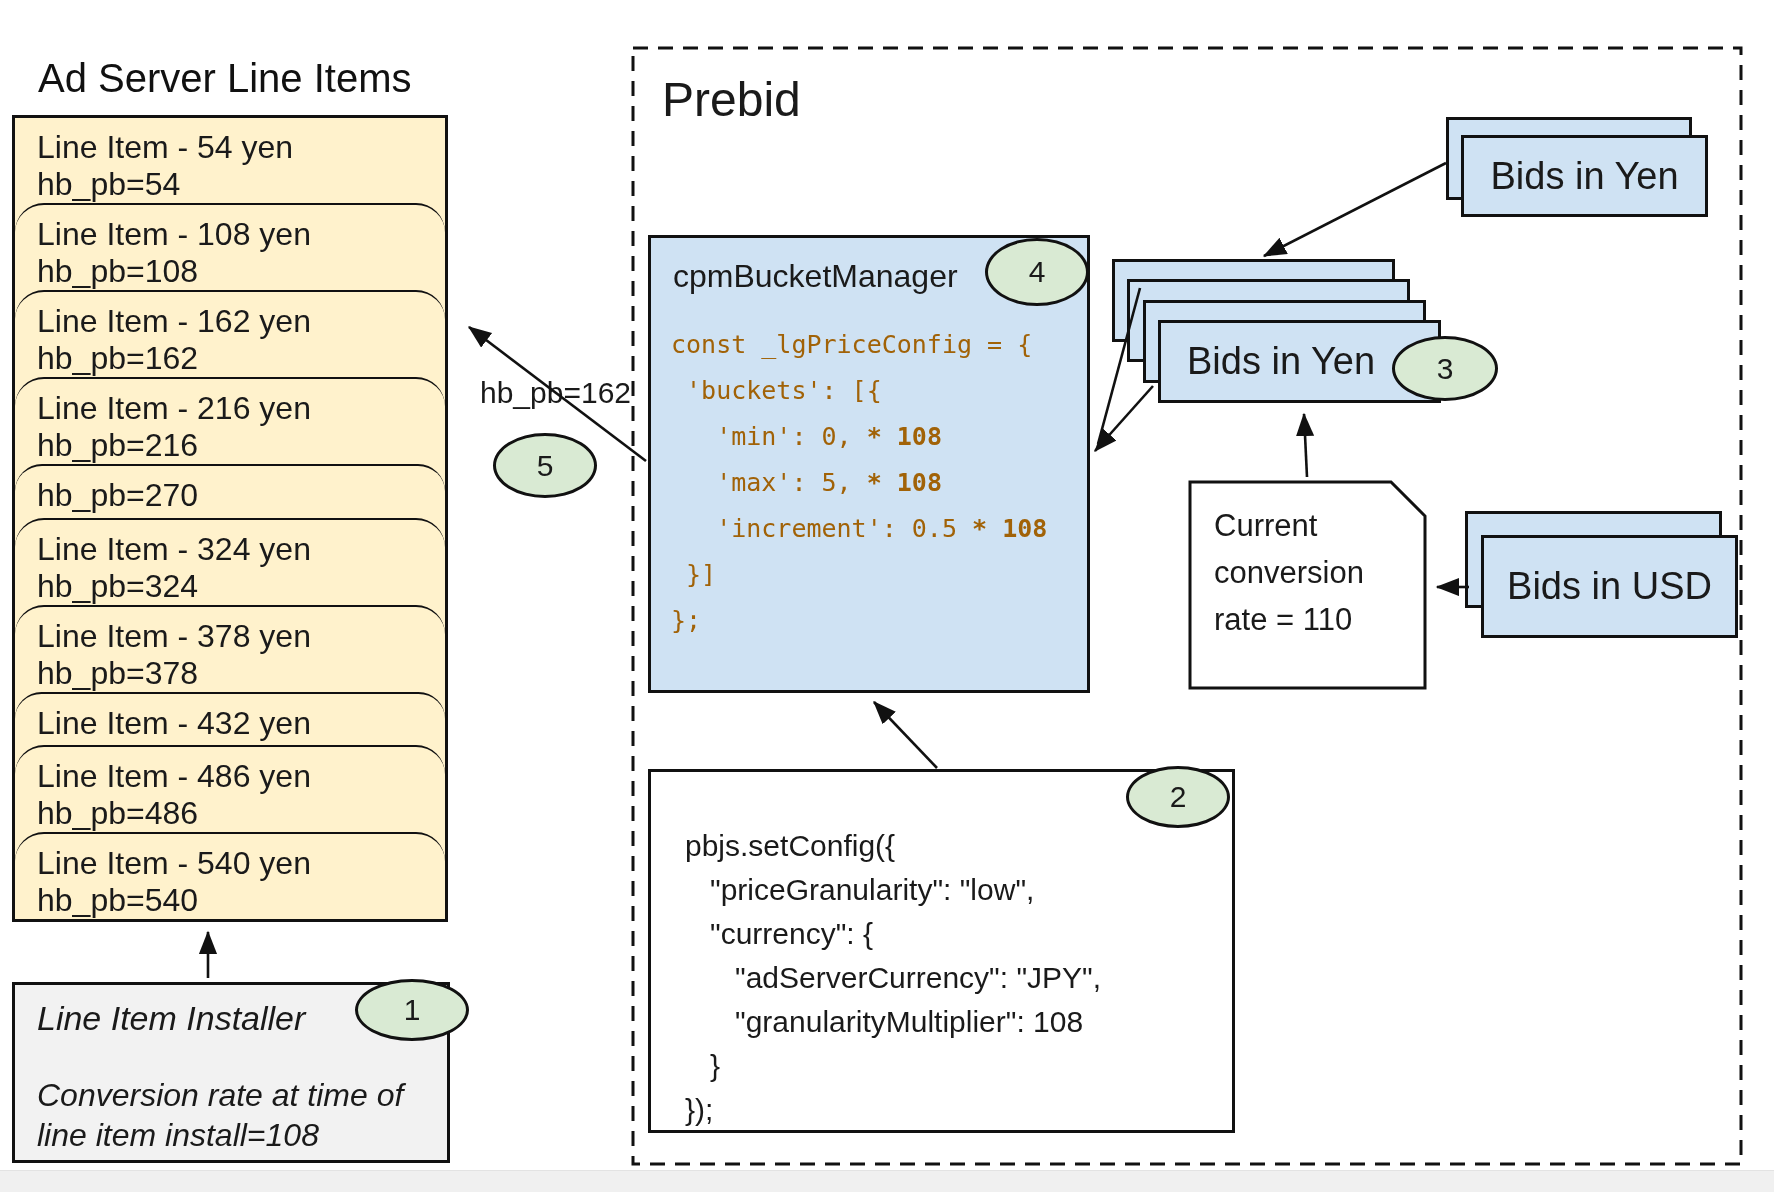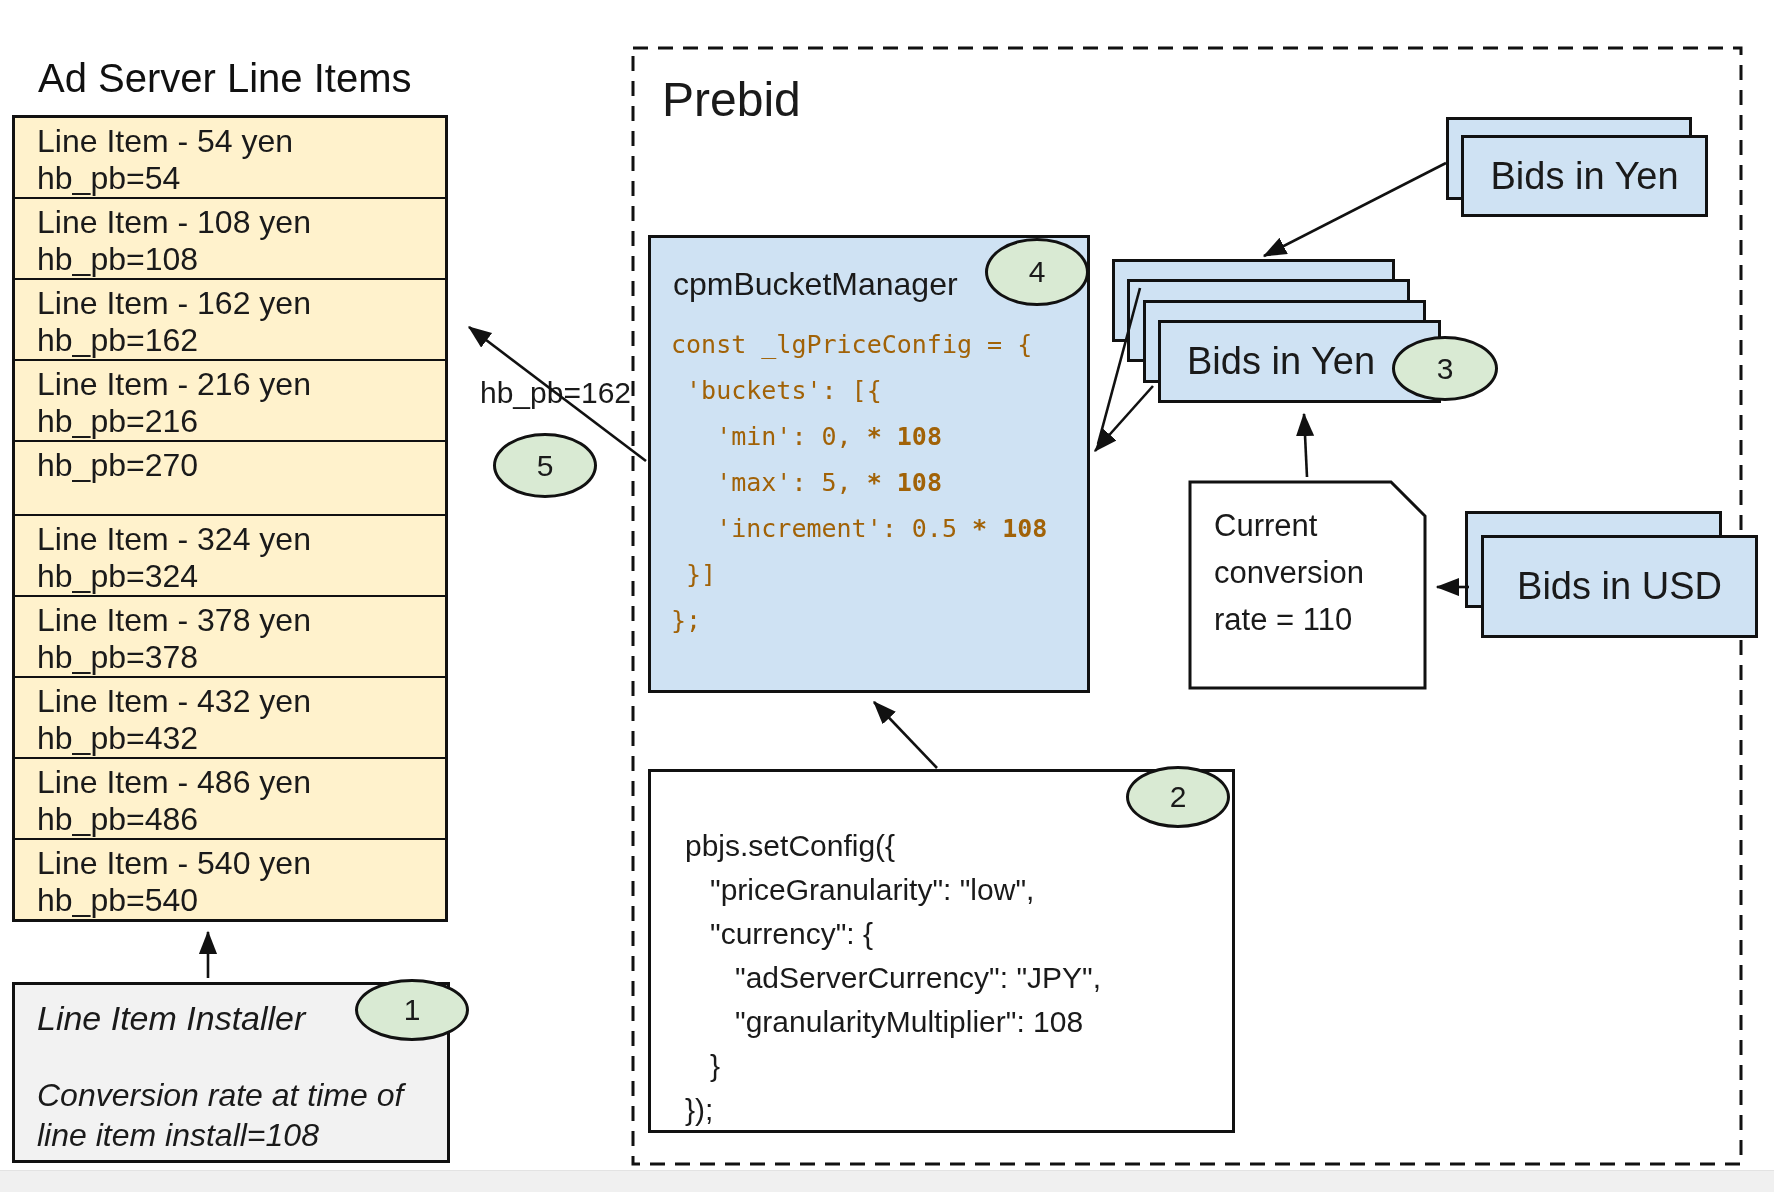--- a/index.html
+++ b/index.html
@@ -7,38 +7,38 @@
     position:relative;width:1774px;height:1192px;background:#ffffff;
     font-family:"Liberation Sans",sans-serif;color:#1a1a1a;overflow:hidden;
   }
   .abs{position:absolute;}
   
   .diagram-title{font-size:40px;color:#111;}
   .li-table{
     background:#fff2cc;border:3px solid #111;box-sizing:border-box;
     display:flex;flex-direction:column;
   }
-  .li-row{flex:1;border-top:2.5px solid #111;padding:5px 8px 0 22px;box-sizing:border-box;}
+  .li-row{flex:1;border-top:2.5px solid #111;padding:11px 8px 0 22px;box-sizing:border-box;border-radius:29px;}
   .li-row:first-child{border-top:none;}
   .li-name,.li-key{font-size:32px;line-height:37px;white-space:nowrap;}
   .installer{
     background:#f2f2f2;border:3px solid #111;box-sizing:border-box;font-style:italic;
   }
   .installer-title{position:absolute;left:22px;top:14px;font-size:34px;}
   .installer-note{position:absolute;left:22px;top:90px;font-size:32px;line-height:40px;}
   
   .badge{
     background:#d9ead3;border:3px solid #111;border-radius:50%;
     display:flex;align-items:center;justify-content:center;
     font-size:30px;box-sizing:border-box;z-index:6;
   }
   
   .prebid-label{font-size:48px;z-index:3;}
   .bucket-box{background:#cfe2f3;border:3px solid #111;box-sizing:border-box;z-index:2;}
-  .bucket-title{position:absolute;left:22px;top:28px;font-size:32px;}
+  .bucket-title{position:absolute;left:22px;top:20px;font-size:32px;}
   .bucket-code{position:absolute;left:20px;top:84px;font-family:"DejaVu Sans Mono",monospace;font-size:25px;line-height:46px;color:#a16207;}
   .code-line{white-space:pre;}
   .code-line b{font-weight:bold;}
   .setconfig-box{background:#ffffff;border:3px solid #111;box-sizing:border-box;z-index:2;}
   .setconfig-code{margin:12px;font-family:"Liberation Sans",sans-serif;font-size:30px;line-height:44px;white-space:pre;z-index:3;}
   
   .card{
     background:#cfe2f3;border:3px solid #111;box-sizing:border-box;z-index:2;
     display:flex;align-items:center;justify-content:center;font-size:38px;
   }
@@ -87,21 +87,20 @@
       <div class="li-row">
         <div class="li-name">Line Item - 324 yen</div>
         <div class="li-key">hb_pb=324</div>
       </div>
       <div class="li-row">
         <div class="li-name">Line Item - 378 yen</div>
         <div class="li-key">hb_pb=378</div>
       </div>
       <div class="li-row">
         <div class="li-name">Line Item - 432 yen</div>
-        <div class="li-key">hb_pb=432</div>
       </div>
       <div class="li-row">
         <div class="li-name">Line Item - 486 yen</div>
         <div class="li-key">hb_pb=486</div>
       </div>
       <div class="li-row">
         <div class="li-name">Line Item - 540 yen</div>
         <div class="li-key">hb_pb=540</div>
       </div>
     </div>
@@ -156,21 +155,21 @@
       <path d="M2,2 H203 L237,36 V208 H2 Z" fill="#ffffff" stroke="#111" stroke-width="3"></path>
     </svg>
     <div class="note-text">
       <div>Current</div>
       <div>conversion</div>
       <div>rate = 110</div>
     </div>
   </div>
 
   <div class="abs card blank" style="left:1465px;top:511px;width:257px;height:97px;"></div>
-  <div class="abs card" style="left:1481px;top:535px;width:277px;height:103px;">Bids in USD</div>
+  <div class="abs card" style="left:1481px;top:535px;width:257px;height:103px;">Bids in USD</div>
 
   <div class="abs arrow-label" style="left:480px;top:376px;">hb_pb=162</div>
   <div class="abs badge" style="left:493px;top:433px;width:104px;height:65px;">5</div>
 
   <svg class="overlay" width="1774" height="1192">
     <defs>
       <marker id="ah" markerWidth="11" markerHeight="9" refX="8.5" refY="3.5" orient="auto" markerUnits="strokeWidth">
         <path d="M0,0 L9,3.5 L0,7 Z" fill="#111"></path>
       </marker>
     </defs>

